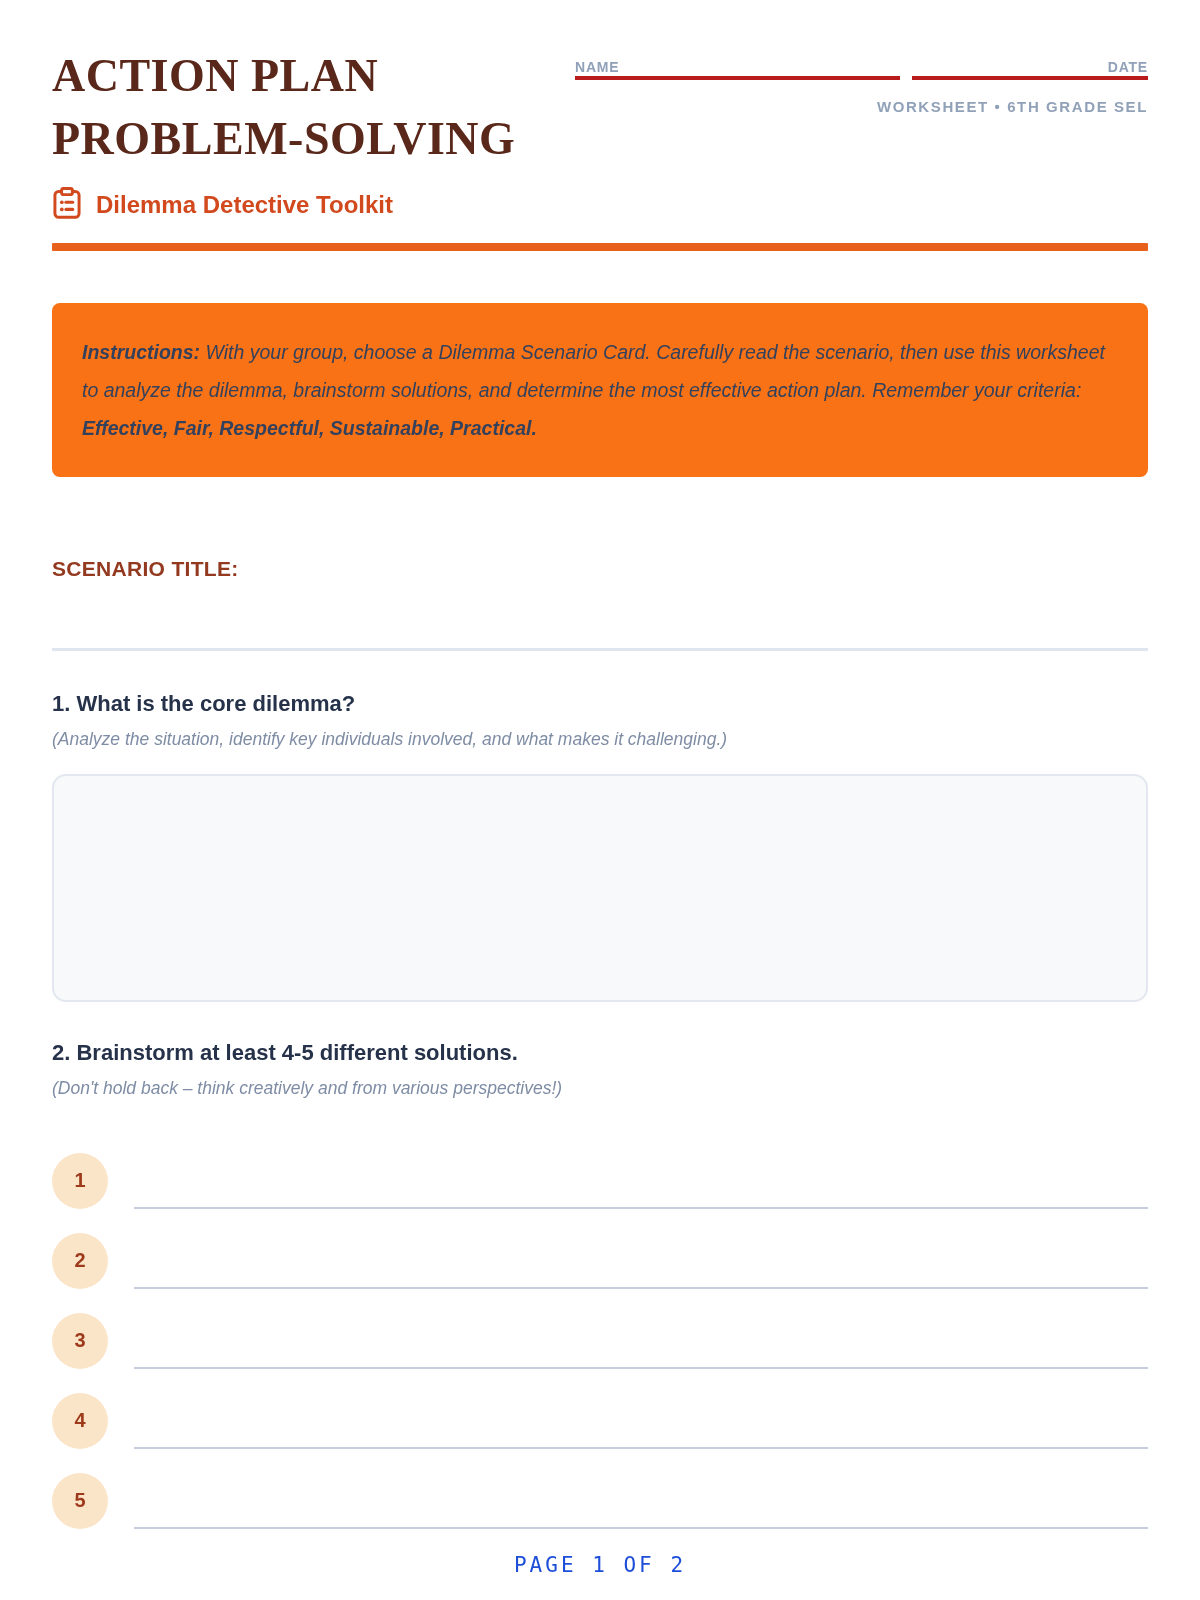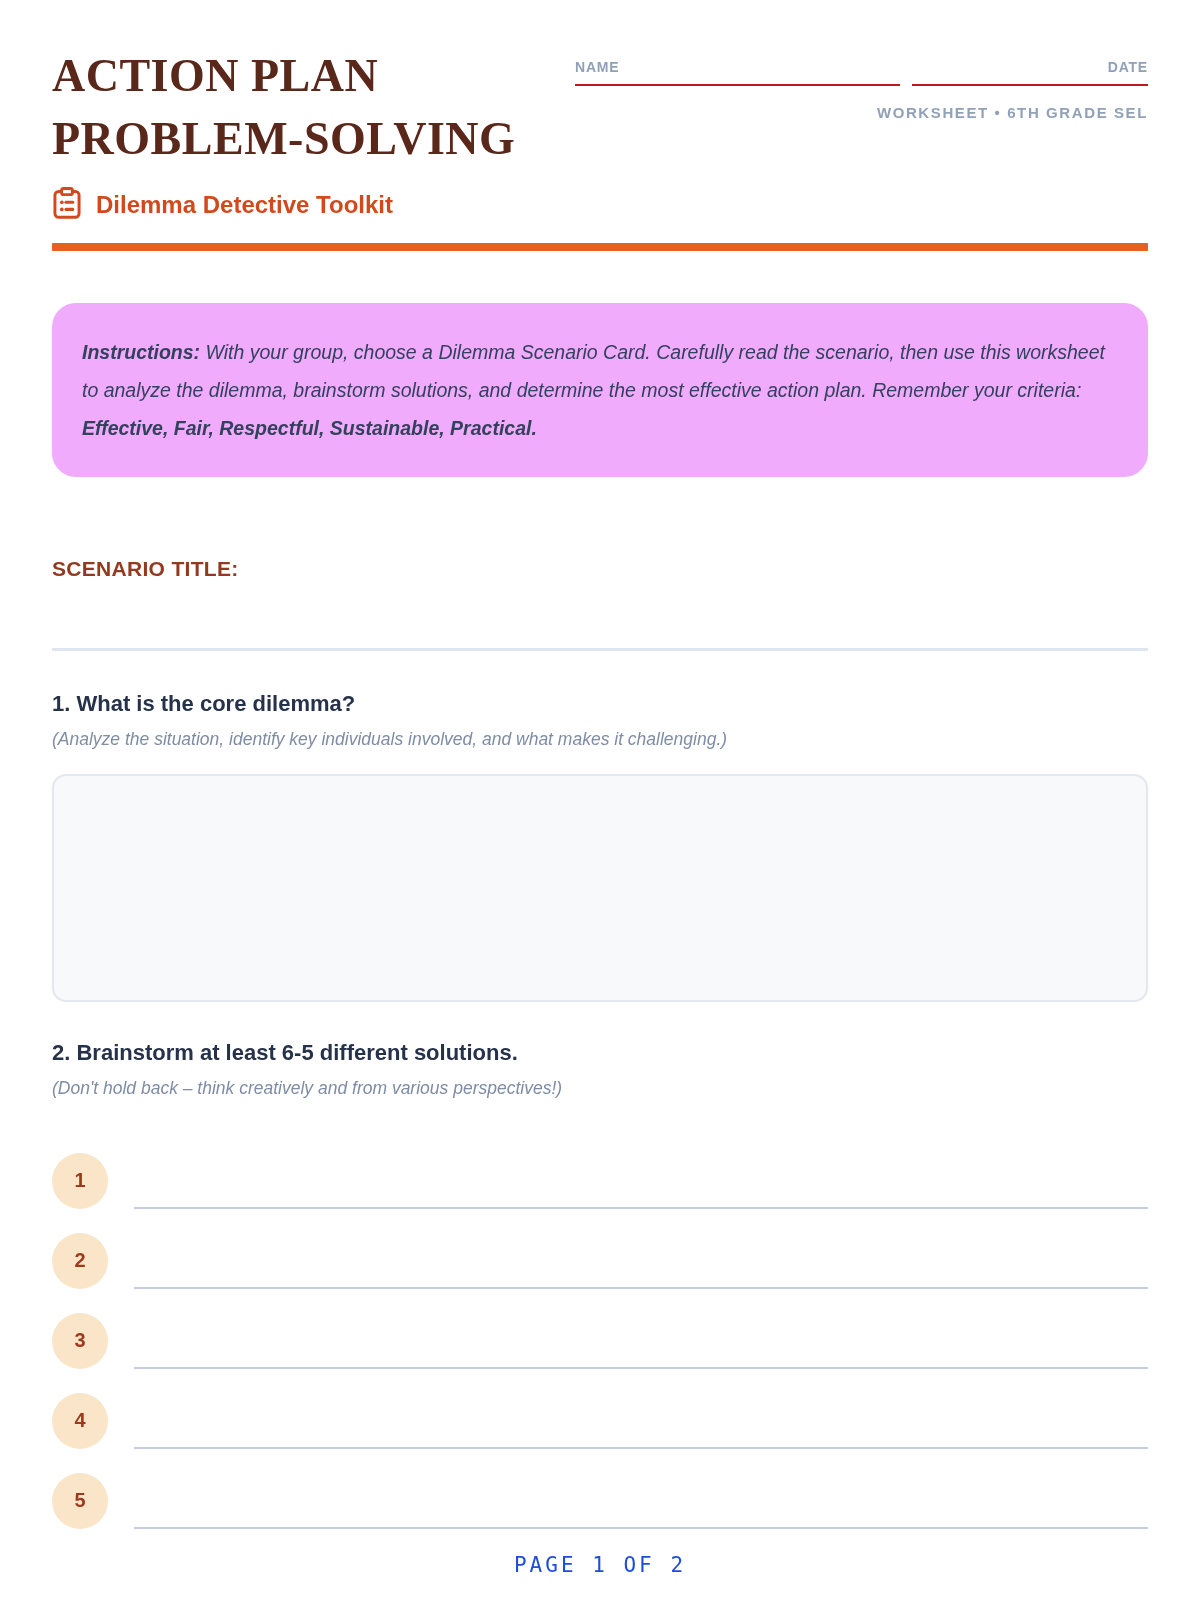--- a/index.html
+++ b/index.html
@@ -22,38 +22,38 @@
     line-height:1.38;
     letter-spacing:0.5px;
     color:#5A281A;
   }
   .subtitle-row { margin-top:16px; display:flex; align-items:flex-end; gap:14px; }
   .subtitle-text { font-size:24px; font-weight:700; color:#D2491E; }
   .clip-icon { width:30px; height:32px; flex:0 0 auto; }
 
   .fields-col { width:573px; padding-top:14px; }
   .fields-row { display:flex; gap:12px; }
-  .field { padding-bottom:8px; border-bottom:2px solid #b91c1c; }
+  .field { padding-bottom:0; border-bottom:4px solid #b91c1c; }
   .field-name { flex:1.38; }
   .field-date { flex:1;text-align:right; }
   .field-label {
     font-size:14px; font-weight:700; letter-spacing:0.8px; color:#8FA0B8;
   }
   .meta-line {
     margin-top:18px; text-align:right;
     font-size:15px; font-weight:700; letter-spacing:1.6px; color:#90A1B8;
   }
 
   .orange-rule { margin-top:24px; height:8px; background:#E8611C; border-radius:1px; }
 
   
   .instructions {
     margin-top:52px;
-    background:#f0abfc;
-    border-radius:24px;
+    background:#f97316;
+    border-radius:8px;
     padding:30px 30px;
     font-style:italic;
     font-size:19.5px;
     line-height:1.95;
     color:#33415C;
   }
   .instructions b { font-weight:700; }
 
   
   .scenario-label { margin-top:80px; font-size:21px; font-weight:700; letter-spacing:0.3px; color:#93391F; }
@@ -139,21 +139,21 @@
   <div class="scenario-line">
     <span></span>
   </div>
 
   <div class="q-heading">1. What is the core dilemma?</div>
   <div class="q-hint">(Analyze the situation, identify key individuals involved, and what makes it challenging.)</div>
   <div class="answer-box">
     <span></span>
   </div>
 
-  <div class="q-heading second">2. Brainstorm at least 6-5 different solutions.</div>
+  <div class="q-heading second">2. Brainstorm at least 4-5 different solutions.</div>
   <div class="q-hint">(Don't hold back – think creatively and from various perspectives!)</div>
 
   <div class="solutions">
     <div class="solution-row">
       <div class="num-circle">1</div>
       <div class="solution-line"></div>
     </div>
     <div class="solution-row">
       <div class="num-circle">2</div>
       <div class="solution-line"></div>

